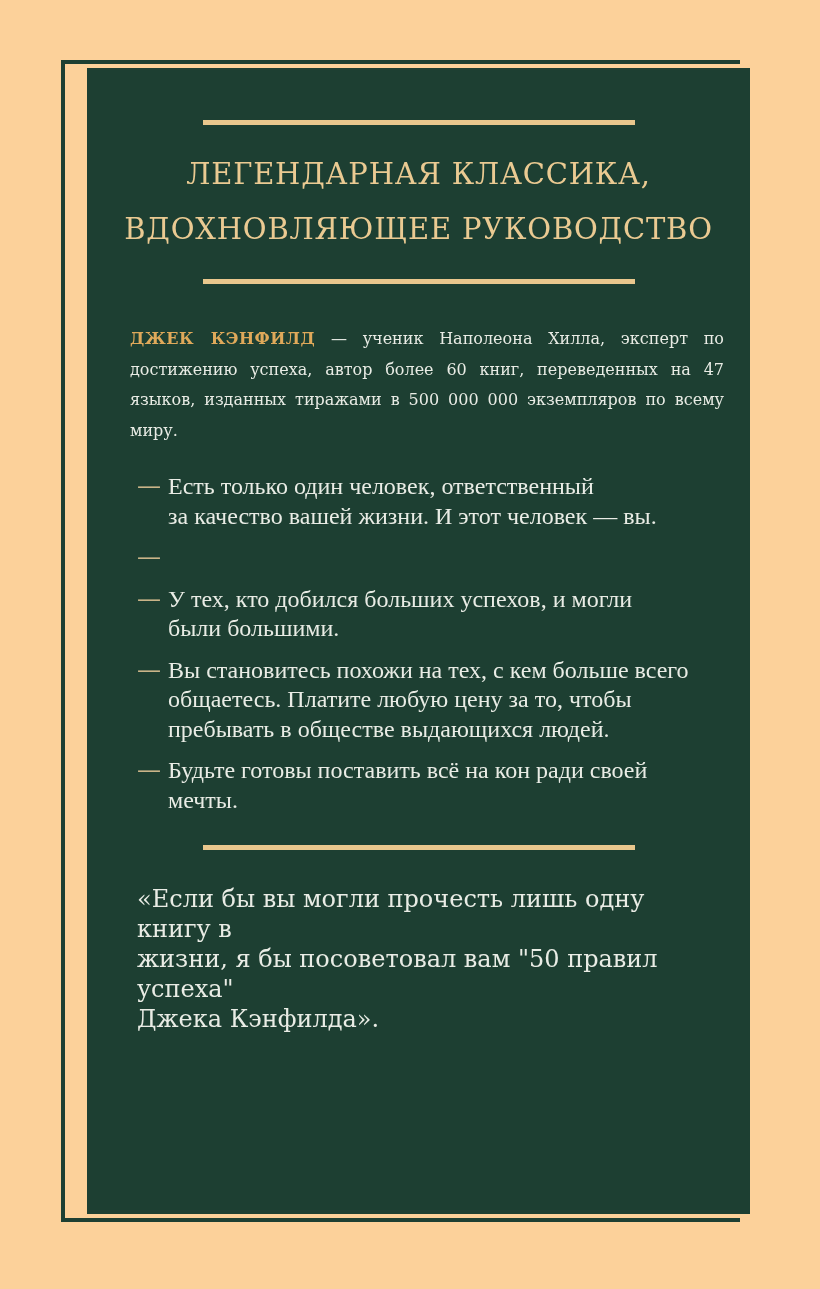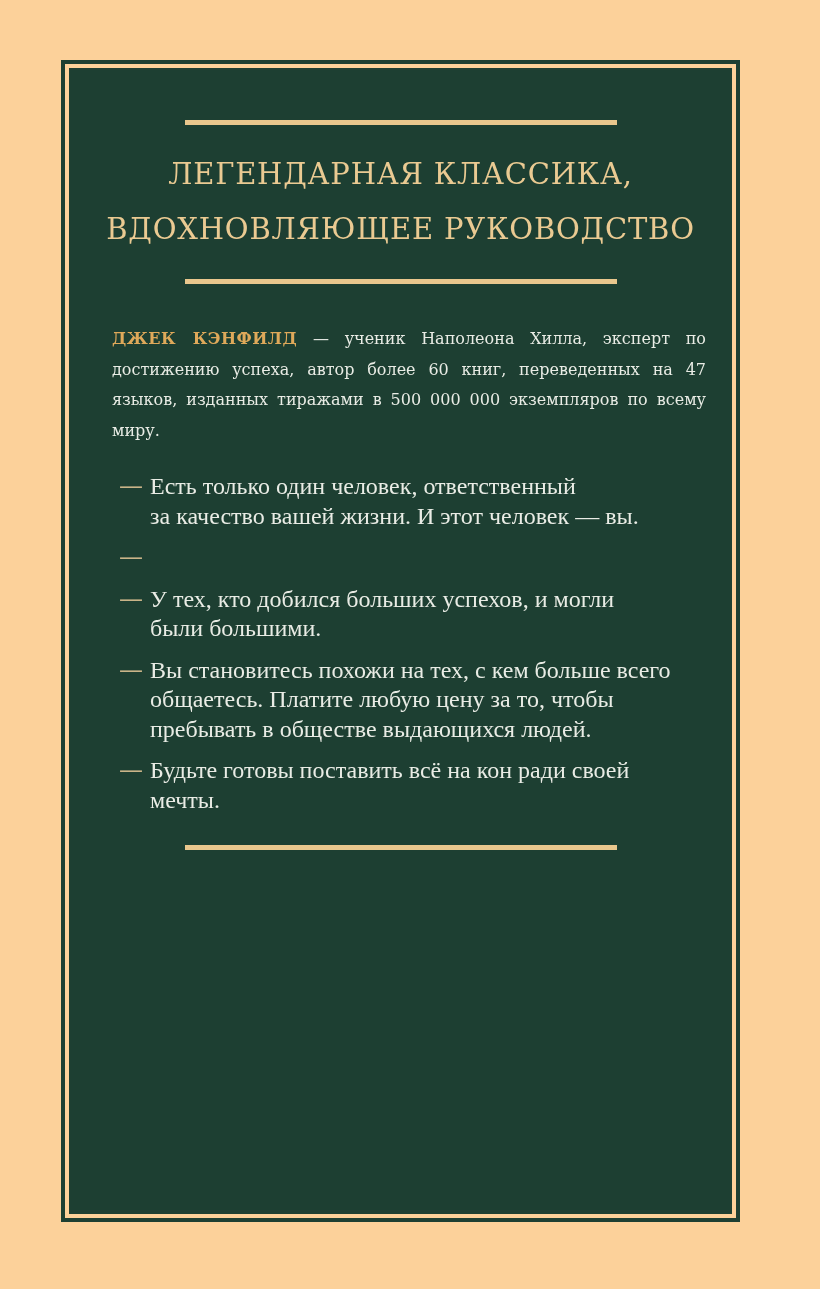--- a/index.html
+++ b/index.html
@@ -23,20 +23,21 @@
     border: 4px solid #1d3f32;
     box-sizing: border-box;
   }
   .panel {
     width: 100%;
     height: 100%;
     box-sizing: border-box;
     border: 4px solid #fcd19a;
     background: #1d3f32;
     overflow: hidden;
+    margin-left: 18px;
   }
   .rule {
     width: 432px;
     height: 5px;
     background: #e9c78d;
     margin: 0 auto;
   }
   .rule-top { margin-top: 52px; }
   .rule-2   { margin-top: 22px; }
   .rule-3   { margin-top: 30px; }
@@ -134,16 +135,19 @@
         </li>
         <li>
           <span class="bullet-dash">—</span>
           <span class="bullet-text">Будьте готовы поставить всё на кон ради своей
 мечты.</span>
         </li>
       </ul>
 
       <div class="rule rule-3"></div>
 
+      <p class="quote">«Если бы вы могли прочесть лишь одну книгу в
+жизни, я бы посоветовал вам "50 правил успеха"
+Джека Кэнфилда».</p>
 
     </div>
   </div>
 </div>
 
 </body></html>

